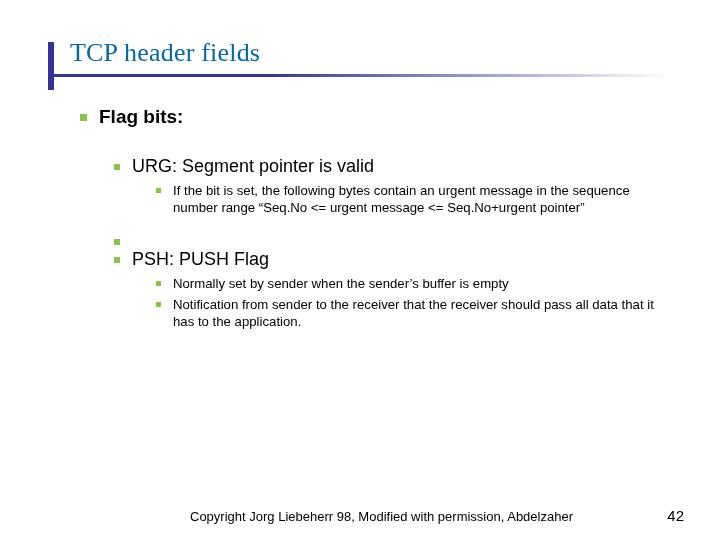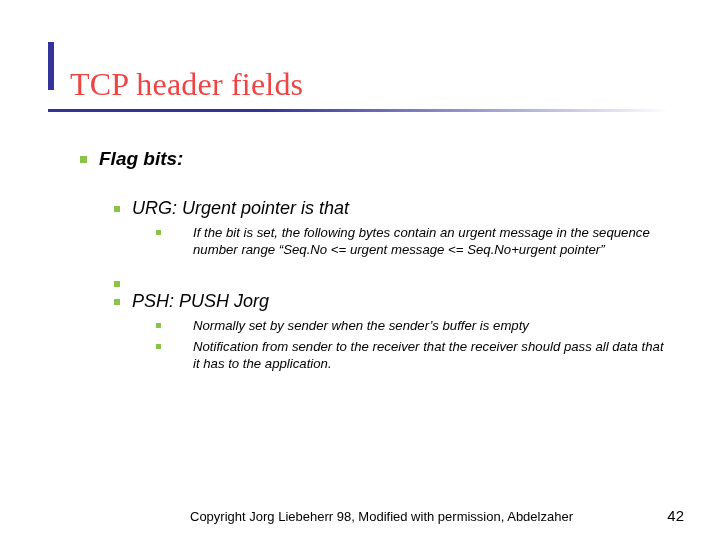--- a/index.html
+++ b/index.html
@@ -1,34 +1,34 @@
 <!DOCTYPE html>
 <html><head>
 <meta charset="utf-8">
 <style>
   * { margin: 0; padding: 0; box-sizing: border-box; }
   html, body { width: 720px; height: 540px; background: #fff; font-family: Verdana, Arial, sans-serif; color: #000; }
   .slide { position: relative; width: 720px; height: 540px; padding: 0; }
   .title-wrap { position: relative; padding: 38px 0 0 54px; }
   .title-bar { position: absolute; left: 48px; top: 42px; width: 6px; height: 48px; background: #333399; }
-  .title { font-family: "Times New Roman", Times, serif; font-size: 32px; font-weight: 400; color: #ef4444; letter-spacing: 0.2px; margin-left: 16px; margin-top: 28px; }
+  .title { font-family: "Times New Roman", Times, serif; font-size: 26px; font-weight: 400; color: #0369a1; letter-spacing: 0.2px; margin-left: 16px; }
   .title-underline { margin: 6px 0 0 48px; height: 3px; width: 620px; background: linear-gradient(to right, #333399 0%, #333399 35%, rgba(51,51,153,0.25) 85%, rgba(51,51,153,0) 100%); }
   .body { padding: 24px 52px 0 80px; }
-  .bul1 { margin: 12px 0 22px 0; font-style: italic; }
+  .bul1 { margin: 5px 0 22px 0; }
   .bul1-row { display: flex; align-items: flex-start; }
   .sq { display: inline-block; width: 7px; height: 7px; background: #8bc34a; margin-right: 12px; flex-shrink: 0; }
   .sq-sm { width: 6px; height: 6px; }
   .sq-xs { width: 5px; height: 5px; }
   .l1-text { font-size: 19px; font-weight: 700; }
   .l2 { margin: 4px 0 4px 34px; }
   .l2-row { display: flex; align-items: flex-start; }
   .l2-text { font-size: 18px; font-weight: 400; }
   .l2-label { font-weight: 400; text-align: center; }
   .l3 { margin: 6px 0 14px 42px; }
-  .l3-row { display: flex; align-items: flex-start; margin-bottom: 4px; gap: 20px; }
+  .l3-row { display: flex; align-items: flex-start; margin-bottom: 4px; }
   .l3-text { font-size: 13.2px; line-height: 1.28; }
   .sq.b1 { margin-top: 8px; }
   .sq.b2 { margin-top: 8px; }
   .sq.b3 { margin-top: 5px; }
   .footer { position: absolute; bottom: 16px; left: 0; width: 100%; }
   .copyright { position: absolute; left: 190px; bottom: 0; font-family: "Comic Sans MS", cursive, sans-serif; font-size: 13px; color: #000; }
   .pagenum { position: absolute; right: 36px; bottom: 0; font-size: 15px; color: #000; text-align: right; }
 </style>
 </head>
 <body>
@@ -46,42 +46,42 @@
     <div class="bul1">
       <div class="bul1-row">
         <span class="sq b1"></span>
         <span class="l1-text">Flag bits:</span>
       </div>
 
       <div class="l2" style="margin-top:28px;">
         <div class="l2-row">
           <span class="sq sq-sm b2"></span>
           <span class="l2-text">
-            <span class="l2-label">URG:</span><span>  Urgent pointer is that</span>
+            <span class="l2-label">URG:</span><span>  Segment pointer is valid</span>
           </span>
         </div>
         <div class="l3">
           <div class="l3-row">
             <span class="sq sq-xs b3"></span>
             <span class="l3-text">If the bit is set, the following bytes contain an urgent message in the sequence number range “Seq.No &lt;= urgent message &lt;= Seq.No+urgent pointer”</span>
           </div>
         </div>
       </div>
 
       <div class="l2">
         <div class="l2-row">
           <span class="sq sq-sm b2"></span>
         </div>
       </div>
 
       <div class="l2">
         <div class="l2-row">
           <span class="sq sq-sm b2"></span>
           <span class="l2-text">
-            <span class="l2-label">PSH:</span><span>  PUSH Jorg</span>
+            <span class="l2-label">PSH:</span><span>  PUSH Flag</span>
           </span>
         </div>
         <div class="l3">
           <div class="l3-row">
             <span class="sq sq-xs b3"></span>
             <span class="l3-text">Normally set by sender when the sender’s buffer is empty</span>
           </div>
           <div class="l3-row">
             <span class="sq sq-xs b3"></span>
             <span class="l3-text">Notification from sender to the receiver that the receiver should pass all data that it has to the application.</span>

